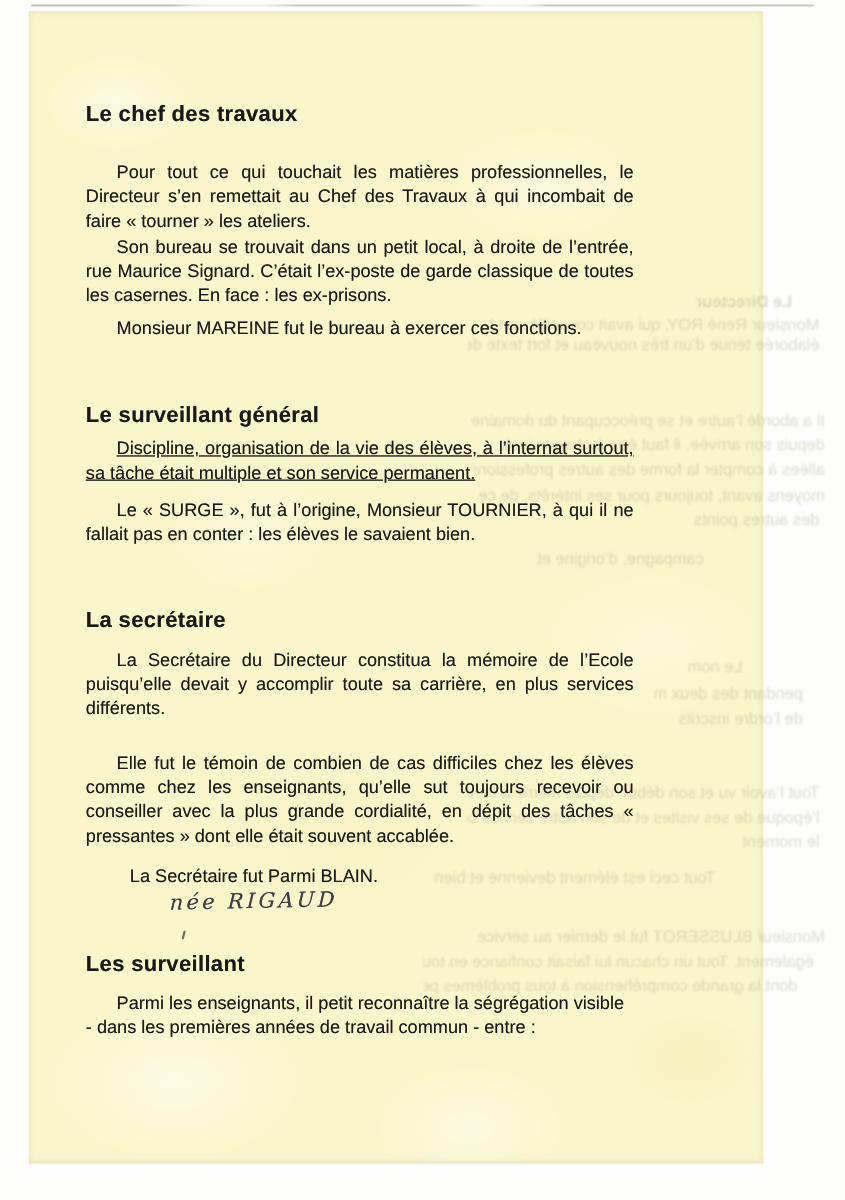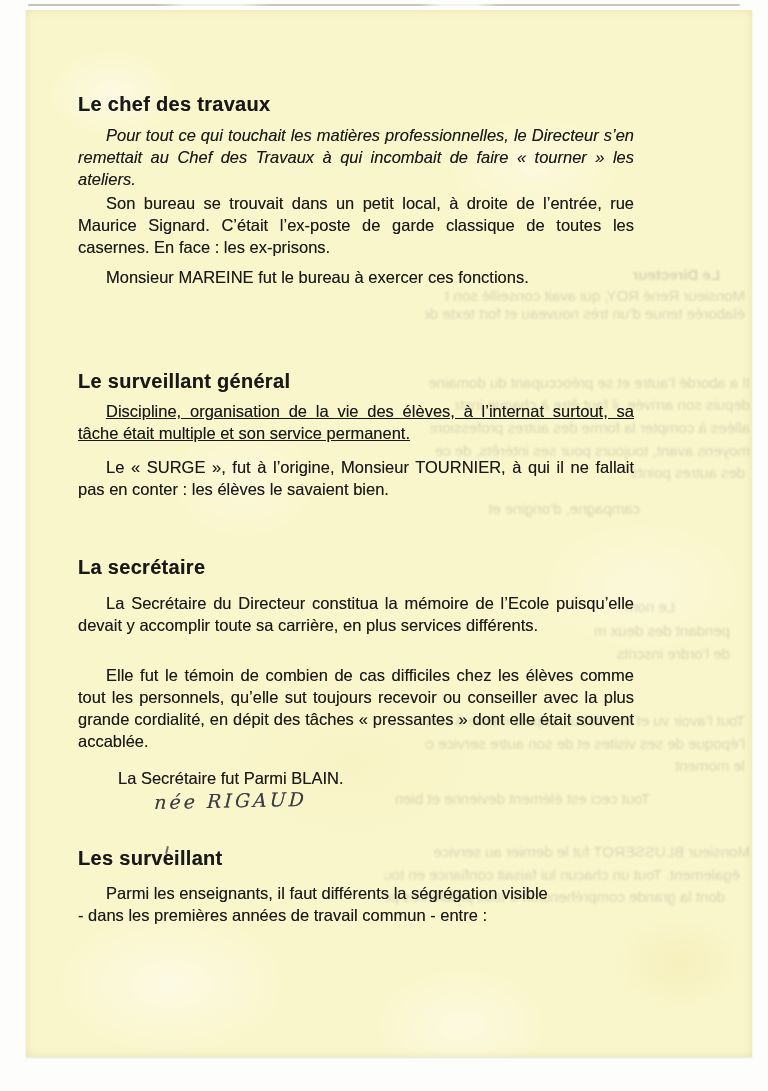--- a/index.html
+++ b/index.html
@@ -10,21 +10,21 @@
     position:relative;
     overflow:hidden;
   }
   .scan-top-line {
     position:absolute; top:4px; left:28px; width:712px; height:2px;
     background:linear-gradient(to right, rgba(150,146,130,.55) 0 18%, rgba(150,146,130,.15) 22% 30%,
       rgba(150,146,130,.5) 34% 55%, rgba(150,146,130,.1) 58% 63%, rgba(150,146,130,.5) 66% 100%);
     border-radius:1px;
   }
   .paper {
-    position:absolute; left:26px; top:10px; width:726px; height:1047px;
+    position:absolute; left:26px; top:10px; width:668px; height:1047px;
     background-color:#faf6cc;
     background-image:
       radial-gradient(ellipse 90px 60px at 12% 8%, rgba(255,255,255,.45), transparent 70%),
       radial-gradient(ellipse 120px 70px at 70% 15%, rgba(255,255,255,.35), transparent 70%),
       radial-gradient(ellipse 100px 80px at 30% 45%, rgba(255,255,255,.3), transparent 70%),
       radial-gradient(ellipse 140px 90px at 85% 55%, rgba(255,255,255,.28), transparent 70%),
       radial-gradient(ellipse 160px 100px at 20% 93%, rgba(255,255,255,.45), transparent 70%),
       radial-gradient(ellipse 120px 80px at 60% 97%, rgba(255,255,255,.4), transparent 70%),
       radial-gradient(ellipse 100px 70px at 90% 91%, rgba(243,235,178,.6), transparent 70%),
       radial-gradient(ellipse 200px 120px at 45% 72%, rgba(246,240,190,.5), transparent 70%);
@@ -52,24 +52,24 @@
     text-shadow:0 0 .5px rgba(20,20,20,.55);
   }
   .para {
     font-size:16.5px; line-height:22px;
     text-shadow:0 0 .4px rgba(20,20,20,.5);
   }
   .justify { text-align:justify; }
   .indent  { text-indent:28px; }
   .prelines { white-space:pre-line; }
   .m-h1 { margin-top:82px; }
-  .m-p1 { margin-top:8px;font-style:italic; }
+  .m-p1 { margin-top:30px; }
   .m-p2 { margin-top:2px; }
   .m-p3 { margin-top:8px; }
-  .m-h2 { margin-top:81px; }
+  .m-h2 { margin-top:56px; }
   .m-p4 { margin-top:20px; }
   .m-p5 { margin-top:7px;text-decoration:underline; }
   .m-p6 { margin-top:12px; }
   .m-h3 { margin-top:55px; }
   .m-p7 { margin-top:13px; }
   .m-p8 { margin-top:28px; }
   .m-p9 { margin-top:15px; margin-left:40px; }
   .m-h4 { margin-top:32px; }
   .m-p10{ margin-top:12px; }
   .handwriting {
@@ -126,22 +126,22 @@
     <p class="para justify indent m-p1">Pour tout ce qui touchait les matières professionnelles, le Directeur s’en remettait au Chef des Travaux à qui incombait de faire « tourner » les ateliers.</p>
     <p class="para justify indent m-p2">Son bureau se trouvait dans un petit local, à droite de l’entrée, rue Maurice Signard. C’était l’ex-poste de garde classique de toutes les casernes. En face : les ex-prisons.</p>
     <p class="para indent m-p3">Monsieur MAREINE fut le bureau à exercer ces fonctions.</p>
 
     <h2 class="h m-h2">Le surveillant général</h2>
     <p class="para justify indent m-p5">Discipline, organisation de la vie des élèves, à l’internat surtout, sa tâche était multiple et son service permanent.</p>
     <p class="para justify indent m-p6">Le « SURGE », fut à l’origine, Monsieur TOURNIER, à qui il ne fallait pas en conter : les élèves le savaient bien.</p>
 
     <h2 class="h m-h3">La secrétaire</h2>
     <p class="para justify indent m-p7">La Secrétaire du Directeur constitua la mémoire de l’Ecole puisqu’elle devait y accomplir toute sa carrière, en plus services différents.</p>
-    <p class="para justify indent m-p8">Elle fut le témoin de combien de cas difficiles chez les élèves comme tout les personnels, qu’elle sut toujours recevoir ou conseiller avec la plus grande cordialité, en dépit des tâches « pressantes » dont elle était souvent accablée.</p>
+    <p class="para justify indent m-p8">Elle fut le témoin de combien de cas difficiles chez les élèves comme chez les enseignants, qu’elle sut toujours recevoir ou conseiller avec la plus grande cordialité, en dépit des tâches « pressantes » dont elle était souvent accablée.</p>
     <p class="para m-p9">La Secrétaire fut Parmi BLAIN.</p>
     <div class="handwriting">née RIGAUD</div>
 
     <h2 class="h m-h4">Les surveillant</h2>
-    <p class="para indent prelines m-p10">Parmi les enseignants, il faut différents la ségrégation visible
+    <p class="para indent prelines m-p10">Parmi les enseignants, il petit reconnaître la ségrégation visible
 - dans les premières années de travail commun - entre :</p>
 
   </div>
 </div>
 
 </body></html>

